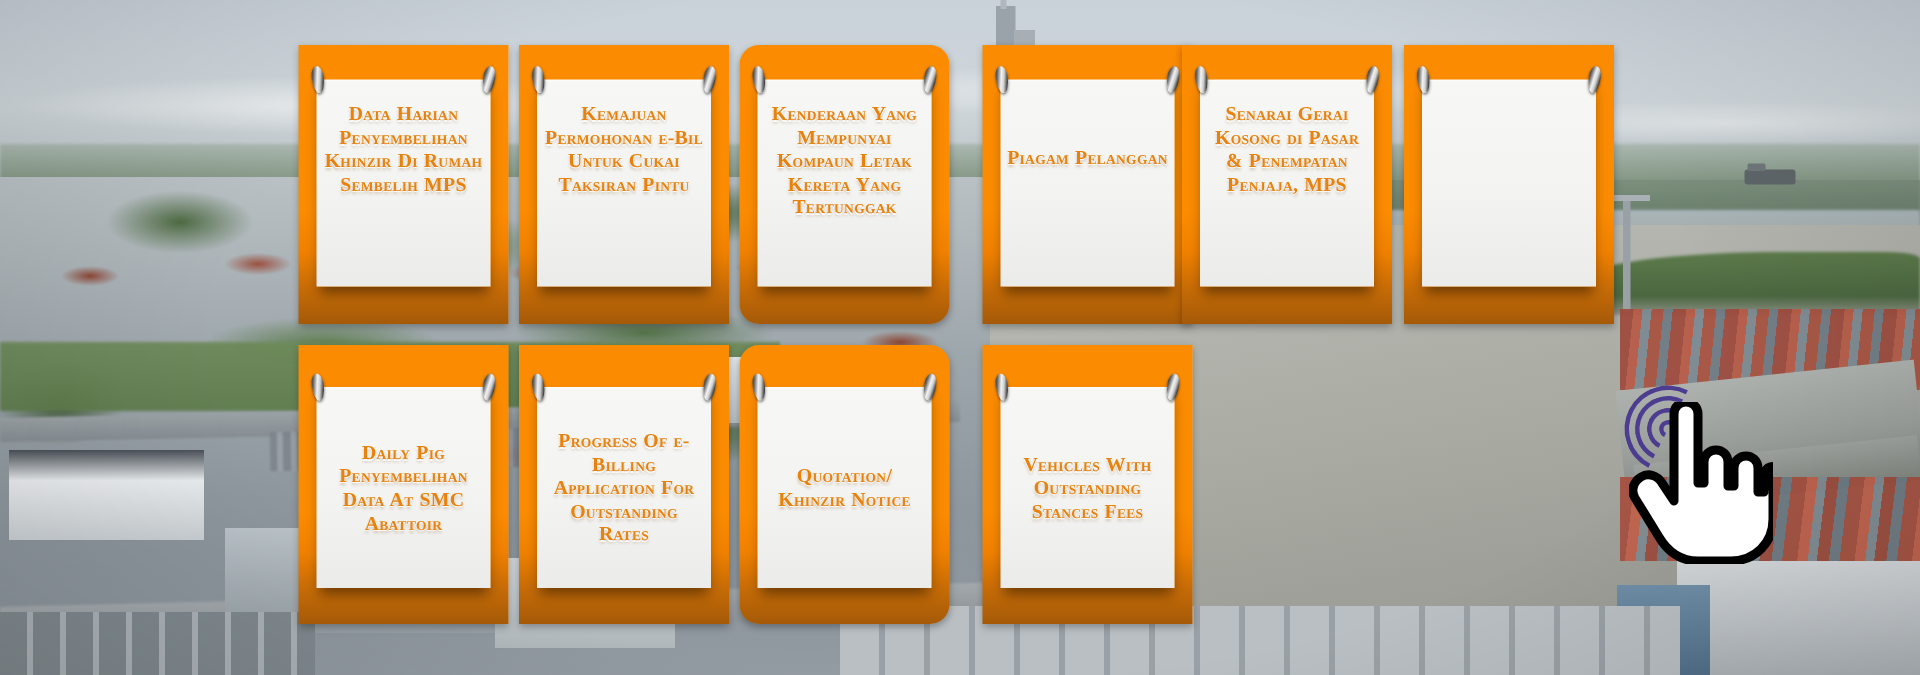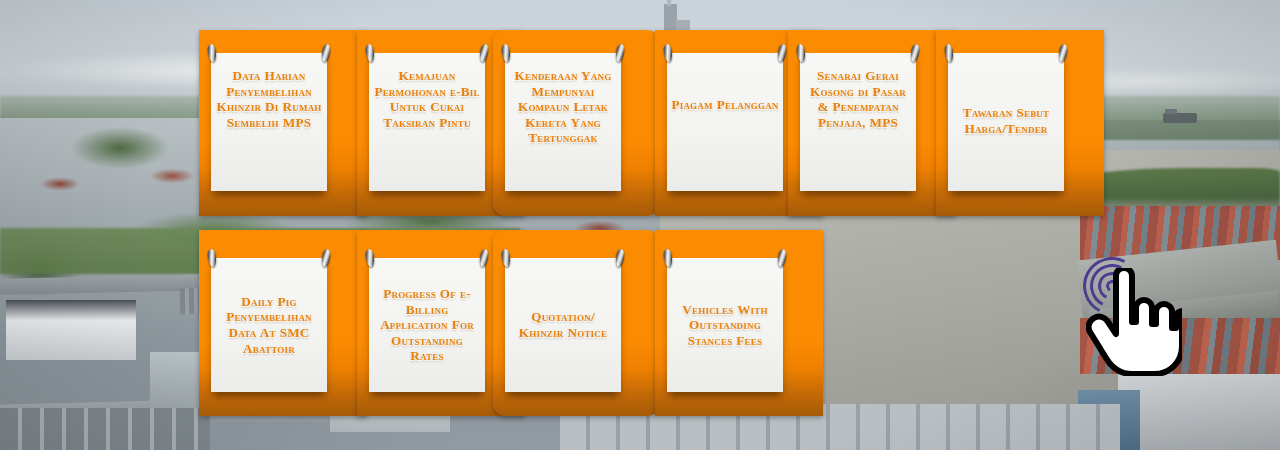--- a/index.html
+++ b/index.html
@@ -202,29 +202,29 @@
     width: 882px; height: 390px;
   }
 
   .row { position: absolute; left: 0; width: 882px; height: 186px; }
   .row-1 { top: 0; }
   .row-2 { top: 200px; }
 
   .card {
     position: absolute;
     top: 0;
-    width: 168px;
+    width: 140px;
     height: 186px;
     background: linear-gradient(180deg,
         #fb8b00 0%, #fb8b00 60%, #f08100 74%, #c46a07 88%, #a55a08 100%);
     box-shadow: 0 2px 5px rgba(0,0,0,.30);
     cursor: pointer;
   }
   .card:nth-child(1) { left: 0; }
-  .card:nth-child(2) { left: 158px; text-decoration: underline; }
+  .card:nth-child(2) { left: 147px; text-decoration: underline; }
   .card:nth-child(3) { left: 294px; border-radius: 13px; }
   .card:nth-child(4) { left: 456px; }
   .card:nth-child(5) { left: 589px; }
   .card:nth-child(6) { left: 737px; }
 
   
   .paper {
     position: absolute;
     left: 12px; top: 23px;
     width: 116px; height: 138px;
@@ -368,21 +368,20 @@
         <div class="paper">
           <span class="clip clip-l"></span>
           <span class="clip clip-r"></span>
           <div class="note-text">Senarai Gerai Kosong di Pasar &amp; Penempatan Penjaja, MPS</div>
         </div>
       </div>
       <div class="card">
         <div class="paper">
           <span class="clip clip-l"></span>
           <span class="clip clip-r"></span>
-          <div class="note-text" style="top:52px">Tawaran Sebut Harga/Tender</div>
         </div>
       </div>
     </div>
 
     <div class="row row-2">
       <div class="card">
         <div class="paper">
           <span class="clip clip-l"></span>
           <span class="clip clip-r"></span>
           <div class="note-text">Daily Pig Penyembelihan Data At SMC Abattoir</div>

